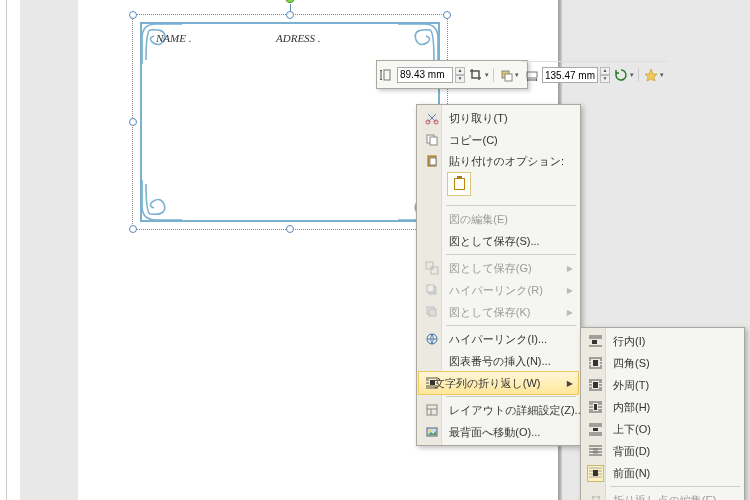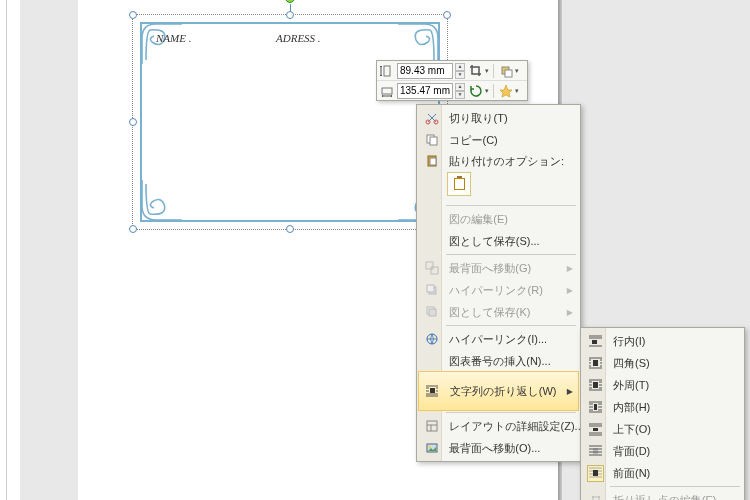--- a/index.html
+++ b/index.html
@@ -24,38 +24,38 @@
 .handle.h-ne{top:-4px;right:-4px}
 .handle.h-nw{top:-4px;left:-4px}
 .handle.h-se{bottom:-4px;right:-4px}
 .handle.h-sw{bottom:-4px;left:-4px}
 .rotate-handle{position:absolute;top:-22px;left:50%;margin-left:-5px;width:10px;height:10px;border-radius:50%;background:#7fd84a;border:1px solid #4a8a2a}
 .rotate-handle::after{content:"";position:absolute;left:50%;top:10px;width:1px;height:8px;background:#5a8ab8}
 .shape-text{position:absolute;top:8px;left:0;width:100%;font-family:"Times New Roman",serif;font-style:italic;font-size:11px;color:#333}
 .shape-text .lbl1{position:absolute;left:14px}
 .shape-text .lbl2{position:absolute;left:134px}
 
-.size-toolbar{position:absolute;left:376px;top:60px;width:152px;height:41px;background:#f7f7f4;border:1px solid #a9a9a0;box-shadow:2px 2px 4px rgba(0,0,0,.2);display:flex;flex-direction:column}
+.size-toolbar{position:absolute;left:376px;top:60px;width:152px;height:29px;background:#f7f7f4;border:1px solid #a9a9a0;box-shadow:2px 2px 4px rgba(0,0,0,.2);display:flex;flex-direction:row}
 .size-row{flex:1;display:flex;align-items:center;padding:0 2px;gap:2px}
 .size-row.sep{border-top:1px solid #ddd}
 .size-icon{width:16px;height:16px;display:inline-flex;align-items:center;justify-content:center}
 .size-input{width:56px;height:16px;font-size:10px;border:1px solid #aaa;background:#fff;padding:0 2px}
 .spin{width:10px;height:16px;display:inline-flex;flex-direction:column}
 .spin span{flex:1;border:1px solid #bbb;background:#f0f0f0;font-size:5px;line-height:5px;text-align:center;color:#555}
 .tool-btn{width:18px;height:18px;border:1px solid transparent;display:inline-flex;align-items:center;justify-content:center;font-size:10px}
 .dd{width:5px;font-size:7px;color:#555;margin-left:-2px}
 
 .ctx{position:absolute;background:#f5f5f1;border:1px solid #a9a9a0;box-shadow:2px 2px 5px rgba(0,0,0,.25);padding:2px}
 .ctx .icon-col{position:absolute;left:0;top:0;bottom:0;width:25px;background:#eceae0;border-right:1px solid #dcdacb}
 .ctx-item{position:relative;height:22px;display:flex;align-items:center;padding-left:30px;padding-right:18px;white-space:nowrap}
 .ctx-item.tall{height:32px}
 .ctx-item.short{height:20px}
 .ctx-item .arrow{position:absolute;right:5px;font-size:8px;color:#444}
 .ctx-item .ico{position:absolute;left:4px;width:17px;height:17px;display:flex;align-items:center;justify-content:center}
-.ctx-item.hover{background:linear-gradient(#fff6d8,#ffe79a);border:1px solid #f0c860;margin:-1px;height:40px;padding-left:31px}
+.ctx-item.hover{background:linear-gradient(#fff6d8,#ffe79a);border:1px solid #f0c860;margin:-1px;height:24px;padding-left:15px}
 .ctx-item.disabled{color:#9a9a9a}
 .ctx-item.disabled .arrow{color:#bbb}
 .ctx-sep{height:1px;margin:2px 2px 2px 27px;background:#ccc}
 .ctx-main{left:416px;top:104px;width:165px}
 .paste-opt-btn{position:absolute;left:28px;top:1px;width:24px;height:24px;border:1px solid #d9c77a;background:#fff;display:flex;flex-direction:column;align-items:center;justify-content:center}
 .paste-opt-btn .board{width:11px;height:12px;background:#fff;border:1px solid #b8860b;position:relative}
 .paste-opt-btn .board::before{content:"";position:absolute;top:-3px;left:2px;width:5px;height:2px;background:#a07830}
 
 .ctx-sub{left:580px;top:327px;width:165px}
 .wrap-icon{width:15px;height:14px;display:inline-block}
@@ -215,21 +215,21 @@
     <span>図として保存(S)...</span>
   </div>
   <div class="ctx-sep"></div>
   <div class="ctx-item disabled">
     <span class="ico">
         <svg width="14" height="14">
           <rect x="1" y="1" width="7" height="7" fill="none" stroke="#bbb"></rect>
           <rect x="6" y="6" width="7" height="7" fill="none" stroke="#bbb"></rect>
         </svg>
       </span>
-    <span>最背面へ移動(G)</span>
+    <span>図として保存(G)</span>
     <span class="arrow">▶</span>
   </div>
   <div class="ctx-item disabled">
     <span class="ico">
         <svg width="14" height="14">
           <rect x="4" y="4" width="7" height="7" fill="#ddd" stroke="#bbb"></rect>
           <rect x="2" y="2" width="7" height="7" fill="#eee" stroke="#bbb"></rect>
         </svg>
       </span>
     <span>ハイパーリンク(R)</span>

